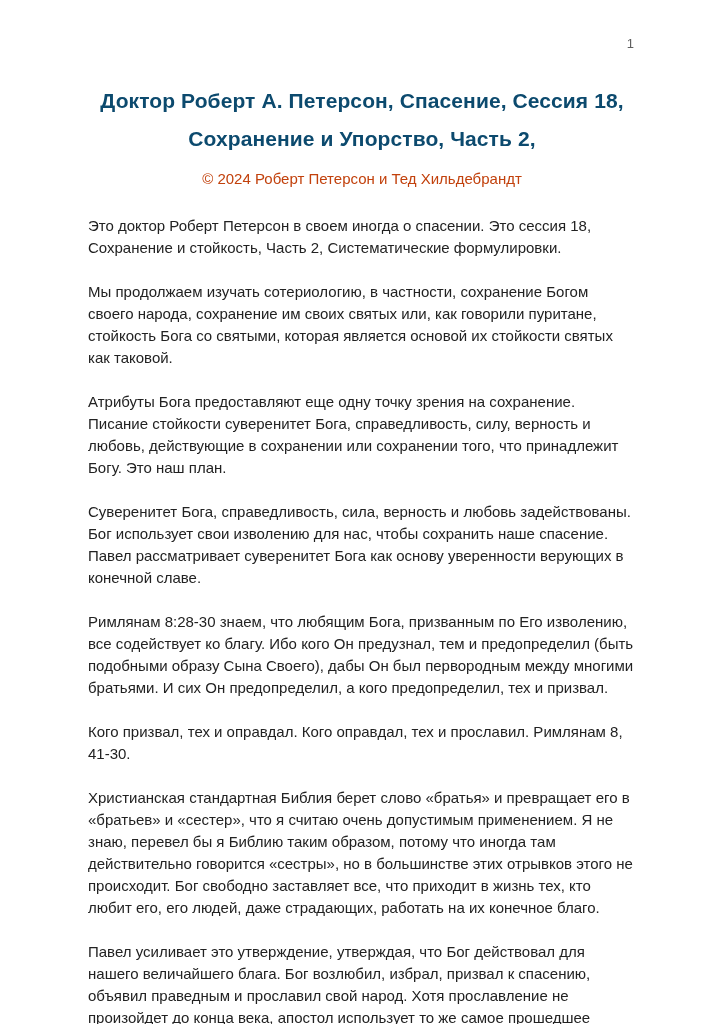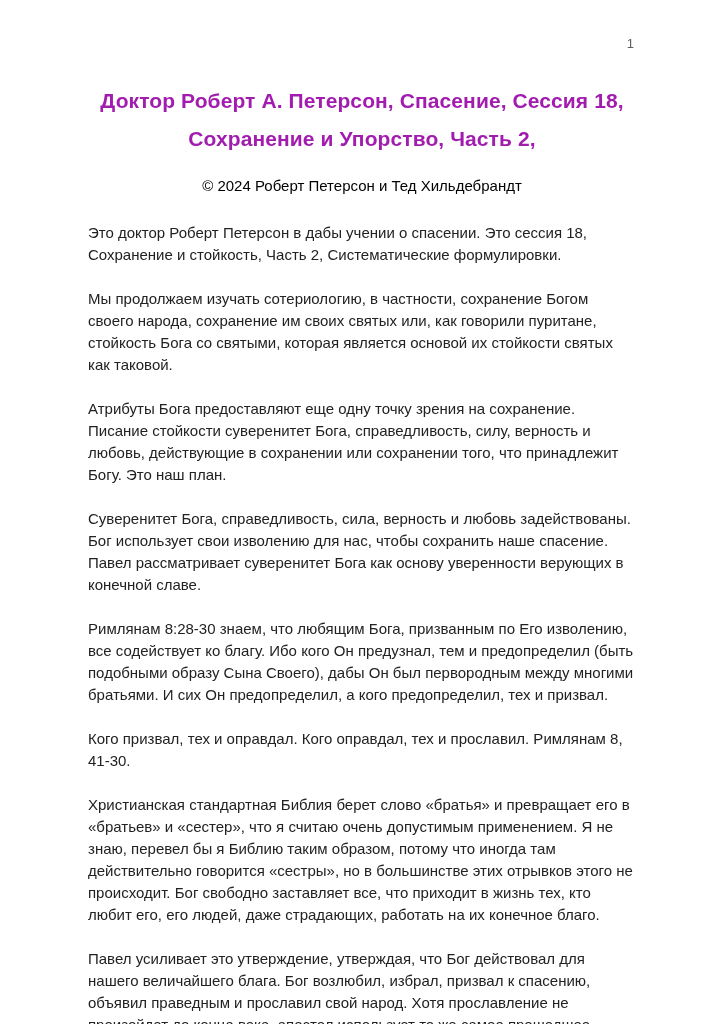--- a/index.html
+++ b/index.html
@@ -22,31 +22,31 @@
     line-height: 16px;
     color: #5f5f5f;
     padding-right: 2px;
   }
   .title {
     margin-top: 30px;
     text-align: center;
     font-size: 21px;
     font-weight: bold;
     line-height: 38px;
-    color: #a21caf;
+    color: #0c4a6e;
     letter-spacing: 0.1px;
   }
   .title-line { display: block; }
   .copyright {
     text-align: center;
     font-size: 15px;
     line-height: 21px;
-    margin-top: 17px;
+    margin-top: 10px;
     margin-bottom: 26px;
-    color: #000000;
+    color: #c2410c;
   }
   .body-text p {
     font-size: 15px;
     line-height: 22px;
     margin-bottom: 22px;
     color: #222222;
     text-align: left;
   }
 </style>
 </head>
@@ -57,21 +57,21 @@
   <div class="page-number">1</div>
 
   <h1 class="title">
     <span class="title-line">Доктор Роберт А. Петерсон, Спасение, Сессия 18,</span>
     <span class="title-line">Сохранение и Упорство, Часть 2,</span>
   </h1>
 
   <div class="copyright">© 2024 Роберт Петерсон и Тед Хильдебрандт</div>
 
   <div class="body-text">
-    <p>Это доктор Роберт Петерсон в дабы учении о спасении. Это сессия 18, Сохранение и стойкость, Часть 2, Систематические формулировки.</p>
+    <p>Это доктор Роберт Петерсон в своем иногда о спасении. Это сессия 18, Сохранение и стойкость, Часть 2, Систематические формулировки.</p>
     <p>Мы продолжаем изучать сотериологию, в частности, сохранение Богом своего народа, сохранение им своих святых или, как говорили пуритане, стойкость Бога со святыми, которая является основой их стойкости святых как таковой.</p>
     <p>Атрибуты Бога предоставляют еще одну точку зрения на сохранение. Писание стойкости суверенитет Бога, справедливость, силу, верность и любовь, действующие в сохранении или сохранении того, что принадлежит Богу. Это наш план.</p>
     <p>Суверенитет Бога, справедливость, сила, верность и любовь задействованы. Бог использует свои изволению для нас, чтобы сохранить наше спасение. Павел рассматривает суверенитет Бога как основу уверенности верующих в конечной славе.</p>
     <p>Римлянам 8:28-30 знаем, что любящим Бога, призванным по Его изволению, все содействует ко благу. Ибо кого Он предузнал, тем и предопределил (быть подобными образу Сына Своего), дабы Он был первородным между многими братьями. И сих Он предопределил, а кого предопределил, тех и призвал.</p>
     <p>Кого призвал, тех и оправдал. Кого оправдал, тех и прославил. Римлянам 8, 41-30.</p>
     <p>Христианская стандартная Библия берет слово «братья» и превращает его в «братьев» и «сестер», что я считаю очень допустимым применением. Я не знаю, перевел бы я Библию таким образом, потому что иногда там действительно говорится «сестры», но в большинстве этих отрывков этого не происходит. Бог свободно заставляет все, что приходит в жизнь тех, кто любит его, его людей, даже страдающих, работать на их конечное благо.</p>
     <p>Павел усиливает это утверждение, утверждая, что Бог действовал для нашего величайшего блага. Бог возлюбил, избрал, призвал к спасению, объявил праведным и прославил свой народ. Хотя прославление не произойдет до конца века, апостол использует то же самое прошедшее время для его</p>
   </div>
 
 </div>

